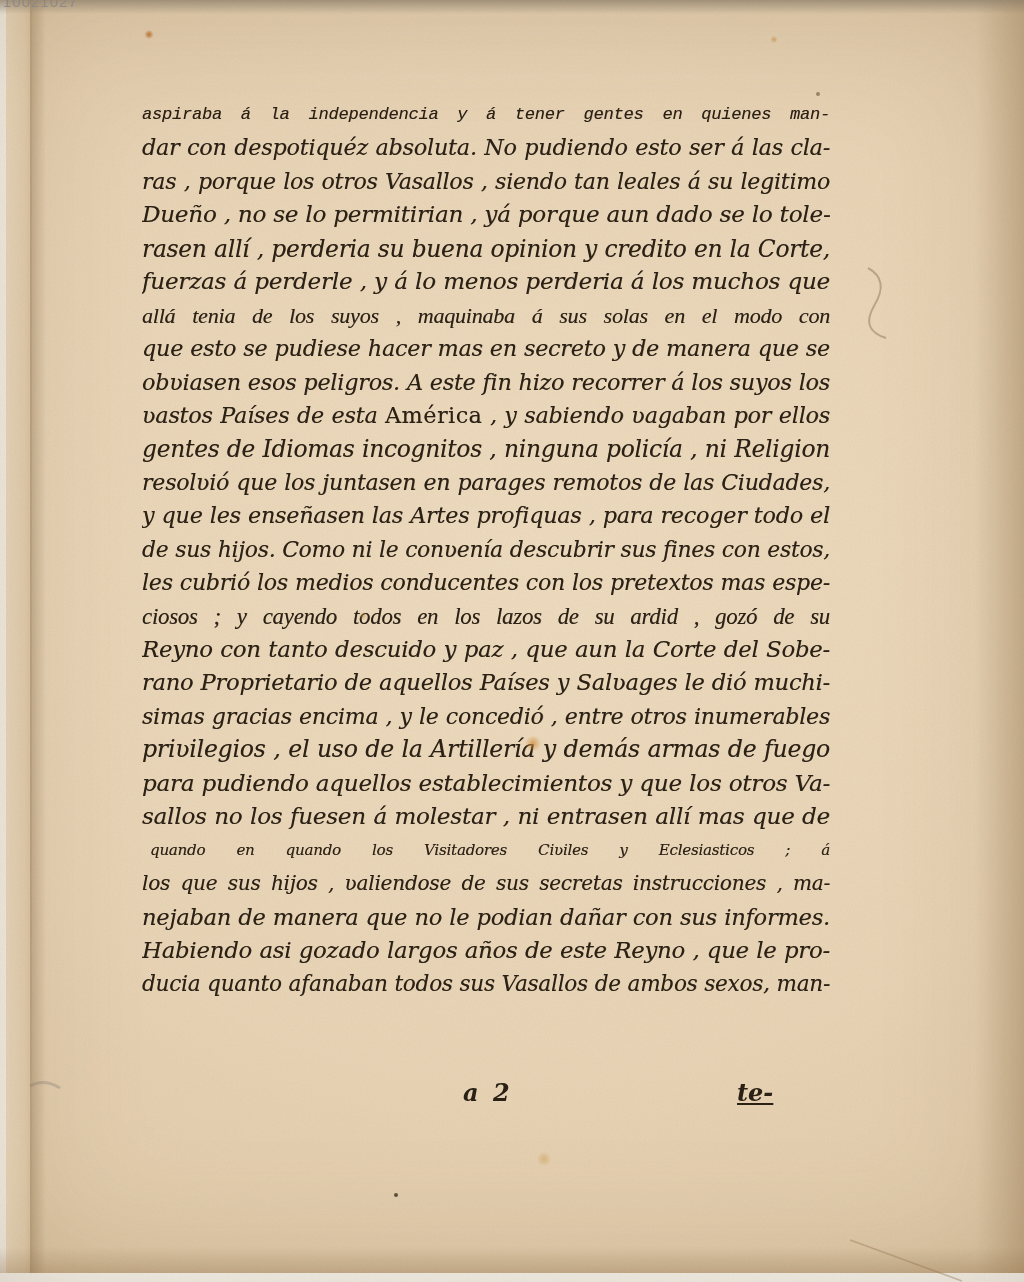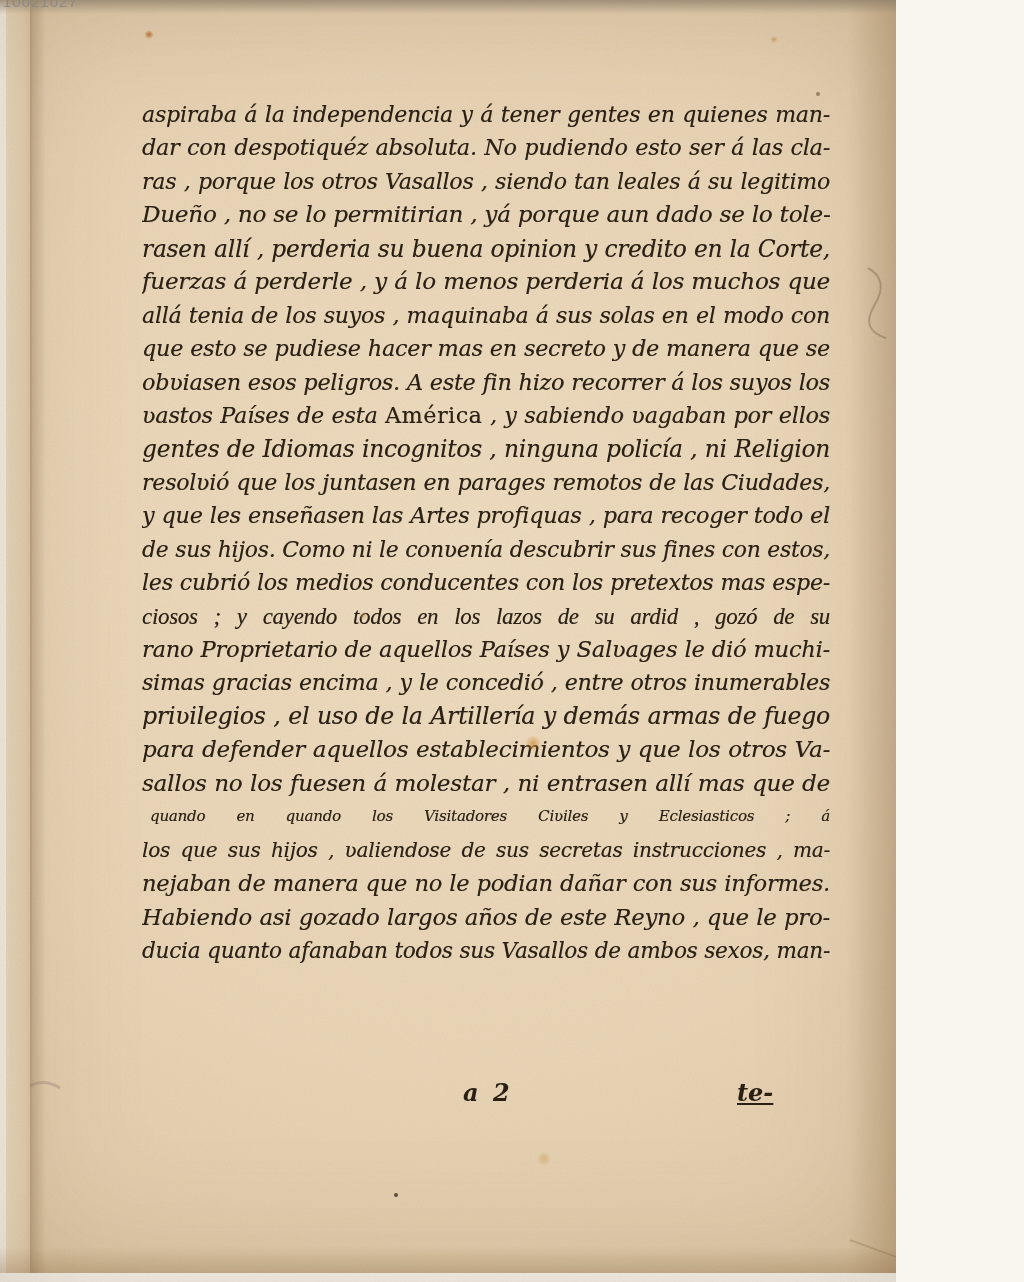--- a/index.html
+++ b/index.html
@@ -1,18 +1,18 @@
 <!DOCTYPE html>
 <html><head>
 <meta charset="utf-8">
 <style>
   html,body{margin:0;padding:0;}
   body{width:1024px;height:1282px;background:#f9f6ef;overflow:hidden;
        font-family:"DejaVu Serif", serif;}
-  #page{position:relative;width:896px;height:1282px;overflow:hidden;
+  #page{position:relative;width:1024px;height:1282px;overflow:hidden;
     background:
       radial-gradient(ellipse 130% 90% at 52% 44%, #eedcc0 0%, #e8d4b6 45%, #e0caa9 72%, #d3bb98 100%);
   }
   
   .edge-top{position:absolute;left:0;top:0;width:1024px;height:14px;
     background:linear-gradient(180deg, rgba(150,137,118,0.75), rgba(150,137,118,0));}
   .edge-bottom-white{position:absolute;left:0;bottom:0;width:1024px;height:9px;background:#faf7f1;}
   .edge-bottom-shadow{position:absolute;left:0;bottom:9px;width:1024px;height:26px;
     background:linear-gradient(0deg, rgba(146,112,72,0.30), rgba(146,112,72,0));}
   .edge-left-white{position:absolute;left:0;top:0;width:6px;height:1282px;background:#f8f4eb;}
@@ -65,40 +65,41 @@
   <div class="edge-left-crease"></div>
   <div class="edge-left-white"></div>
   <div class="edge-right"></div>
   <div class="edge-top"></div>
   <div class="edge-bottom-shadow"></div>
   <div class="edge-bottom-white"></div>
 
   <div id="scan-stamp">10021027</div>
 
   <div id="text-block">
-      <div class="line" style="font-size: 22px;"><span>aspiraba á la independencia y á tener gentes en quienes man-</span></div>
+      <div class="line" style="font-size: 17px; font-family: Liberation Mono, monospace;"><span>aspiraba á la independencia y á tener gentes en quienes man-</span></div>
       <div class="line" style="font-size: 22.25px;"><span>dar con despotiquéz absoluta. No pudiendo esto ser á las cla-</span></div>
       <div class="line" style="font-size: 22px;"><span>ras , porque los otros Vasallos , siendo tan leales á su legitimo</span></div>
       <div class="line" style="font-size: 23px;"><span>Dueño , no se lo permitirian , yá porque aun dado se lo tole-</span></div>
       <div class="line" style="font-size: 23.25px;"><span>rasen allí , perderia su buena opinion y credito en la Corte,</span></div>
       <div class="line" style="font-size: 23px;"><span>fuerzas á perderle , y á lo menos perderia á los muchos que</span></div>
-      <div class="line" style="font-size: 22px;"><span>allá tenia de los suyos , maquinaba á sus solas en el modo con</span></div>
+      <div class="line" style="font-size: 22px; font-family: Liberation Serif, serif;"><span>allá tenia de los suyos , maquinaba á sus solas en el modo con</span></div>
       <div class="line" style="font-size: 22.25px;"><span>que esto se pudiese hacer mas en secreto y de manera que se</span></div>
       <div class="line" style="font-size: 22.25px;"><span>obʋiasen esos peligros. A este fin hizo recorrer á los suyos los</span></div>
       <div class="line" style="font-size: 22.25px;"><span>ʋastos Países de esta </span><span class="roman">América</span><span> , y sabiendo ʋagaban por ellos</span></div>
       <div class="line" style="font-size: 23.25px;"><span>gentes de Idiomas incognitos , ninguna policía , ni Religion</span></div>
       <div class="line" style="font-size: 22px;"><span>resolʋió que los juntasen en parages remotos de las Ciudades,</span></div>
       <div class="line" style="font-size: 22.25px;"><span>y que les enseñasen las Artes profiquas , para recoger todo el</span></div>
       <div class="line" style="font-size: 21.75px;"><span>de sus hijos. Como ni le conʋenía descubrir sus fines con estos,</span></div>
       <div class="line" style="font-size: 22px;"><span>les cubrió los medios conducentes con los pretextos mas espe-</span></div>
       <div class="line" style="font-size: 22.75px; font-family: Liberation Serif, serif;"><span>ciosos ; y cayendo todos en los lazos de su ardid , gozó de su</span></div>
+      <div class="line" style="font-size: 22.75px;"><span>Reyno con tanto descuido y paz , que aun la Corte del Sobe-</span></div>
       <div class="line" style="font-size: 22.5px;"><span>rano Proprietario de aquellos Países y Salʋages le dió muchi-</span></div>
       <div class="line" style="font-size: 22px;"><span>simas gracias encima , y le concedió , entre otros inumerables</span></div>
       <div class="line"><span>priʋilegios , el uso de la Artillería y demás armas de fuego</span></div>
-      <div class="line" style="font-size: 23px;"><span>para defender aquellos establecimientos y que los otros Va-</span></div>
+      <div class="line" style="font-size: 23px;"><span>para pudiendo aquellos establecimientos y que los otros Va-</span></div>
       <div class="line" style="font-size: 23px;"><span>sallos no los fuesen á molestar , ni entrasen allí mas que de</span></div>
       <div class="line" style="font-size: 15px; margin-left: 8px;"><span>quando en quando los Visitadores Ciʋiles y Eclesiasticos ; á</span></div>
       <div class="line" style="font-size: 20px;"><span>los que sus hijos , ʋaliendose de sus secretas instrucciones , ma-</span></div>
       <div class="line" style="font-size: 22.5px;"><span>nejaban de manera que no le podian dañar con sus informes.</span></div>
       <div class="line" style="font-size: 22.75px;"><span>Habiendo asi gozado largos años de este Reyno , que le pro-</span></div>
       <div class="line" style="font-size: 21.5px;"><span>ducia quanto afanaban todos sus Vasallos de ambos sexos, man-</span></div>
     </div>
 
   <div id="sig-mark">a 2</div>
   <div id="catchword">te-</div>

